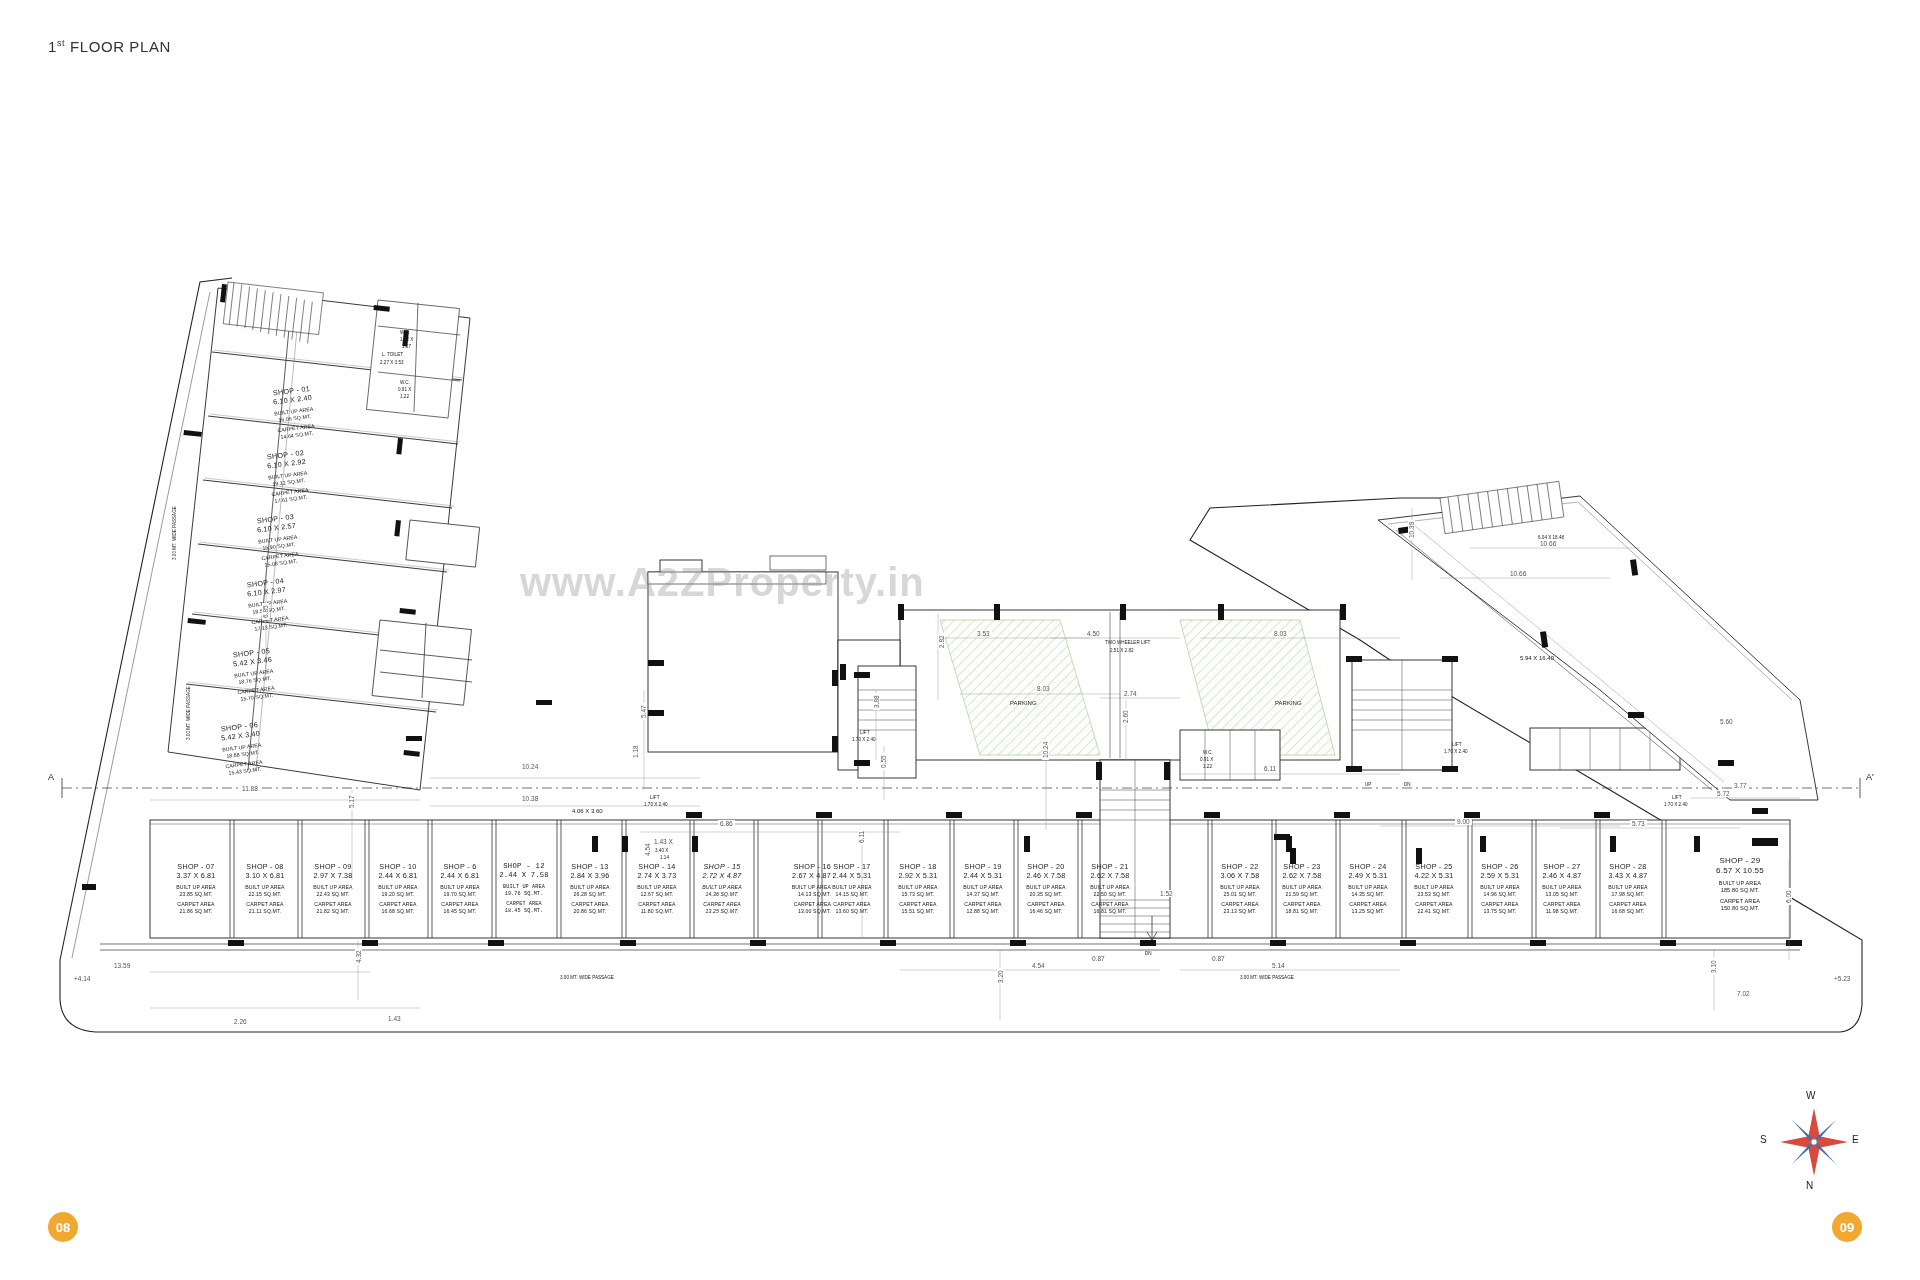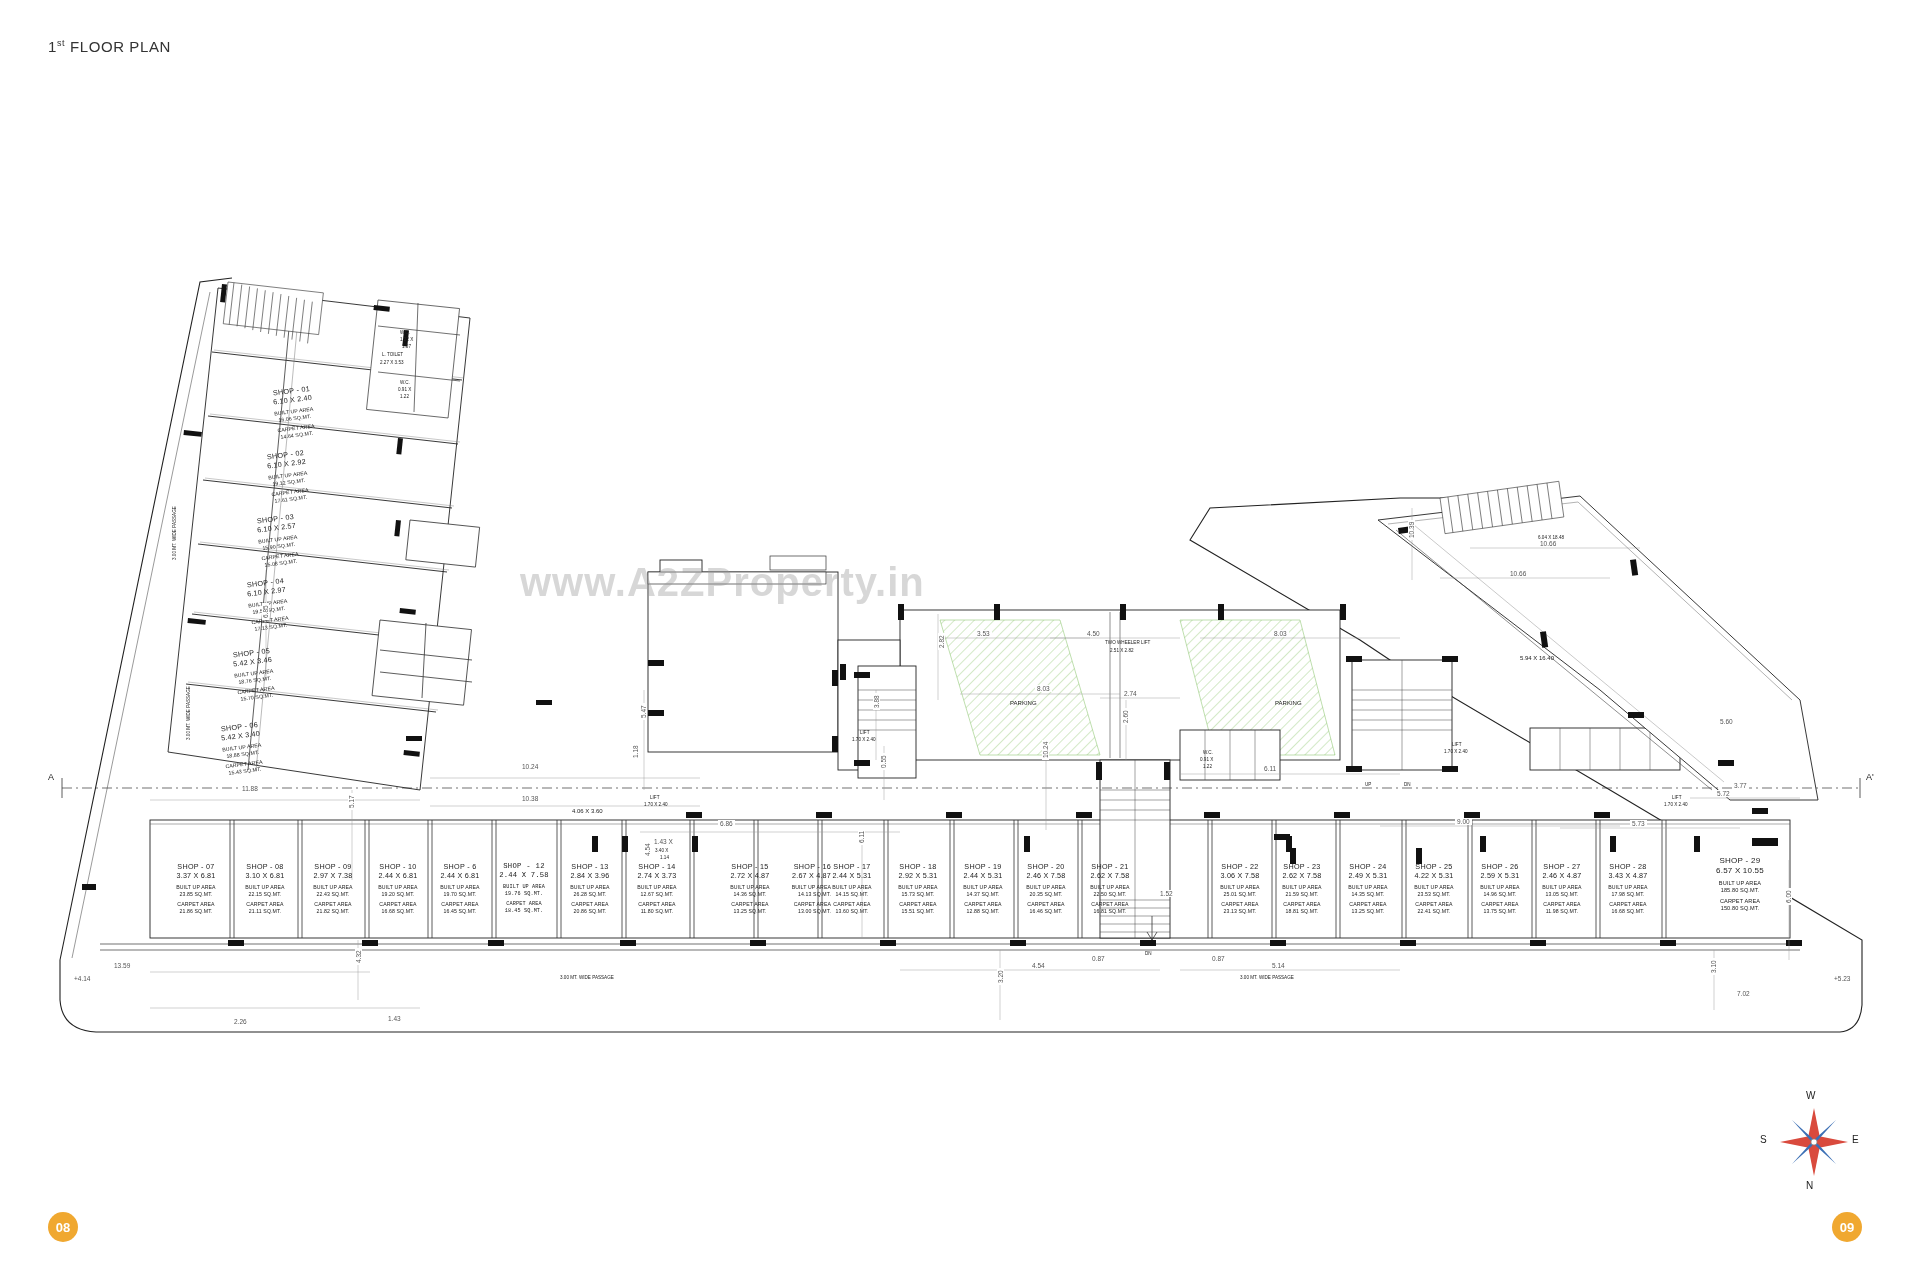--- a/index.html
+++ b/index.html
@@ -573,21 +573,21 @@
         <div class="val">20.86 SQ.MT.</div>
       </div>
       <div class="shop" id="shop-14" style="left: 612px; top: 862px; width: 90px;">
         <div class="nm">SHOP - 14</div>
         <div class="dim">2.74 X 3.73</div>
         <div class="lbl">BUILT UP AREA</div>
         <div class="val">12.67 SQ.MT.</div>
         <div class="lbl">CARPET AREA</div>
         <div class="val">11.80 SQ.MT.</div>
       </div>
-      <div class="shop" id="shop-15" style="left: 705px; top: 862px; width: 90px;">
+      <div class="shop" id="shop-15" style="left: 677px; top: 862px; width: 90px; font-style: italic;">
         <div class="nm">SHOP - 15</div>
         <div class="dim">2.72 X 4.87</div>
         <div class="lbl">BUILT UP AREA</div>
         <div class="val">14.36 SQ.MT.</div>
         <div class="lbl">CARPET AREA</div>
         <div class="val">13.25 SQ.MT.</div>
       </div>
       <div class="shop" id="shop-16" style="left: 741px; top: 862px; width: 90px; text-align: right;">
         <div class="nm">SHOP - 16</div>
         <div class="dim">2.67 X 4.87</div>

